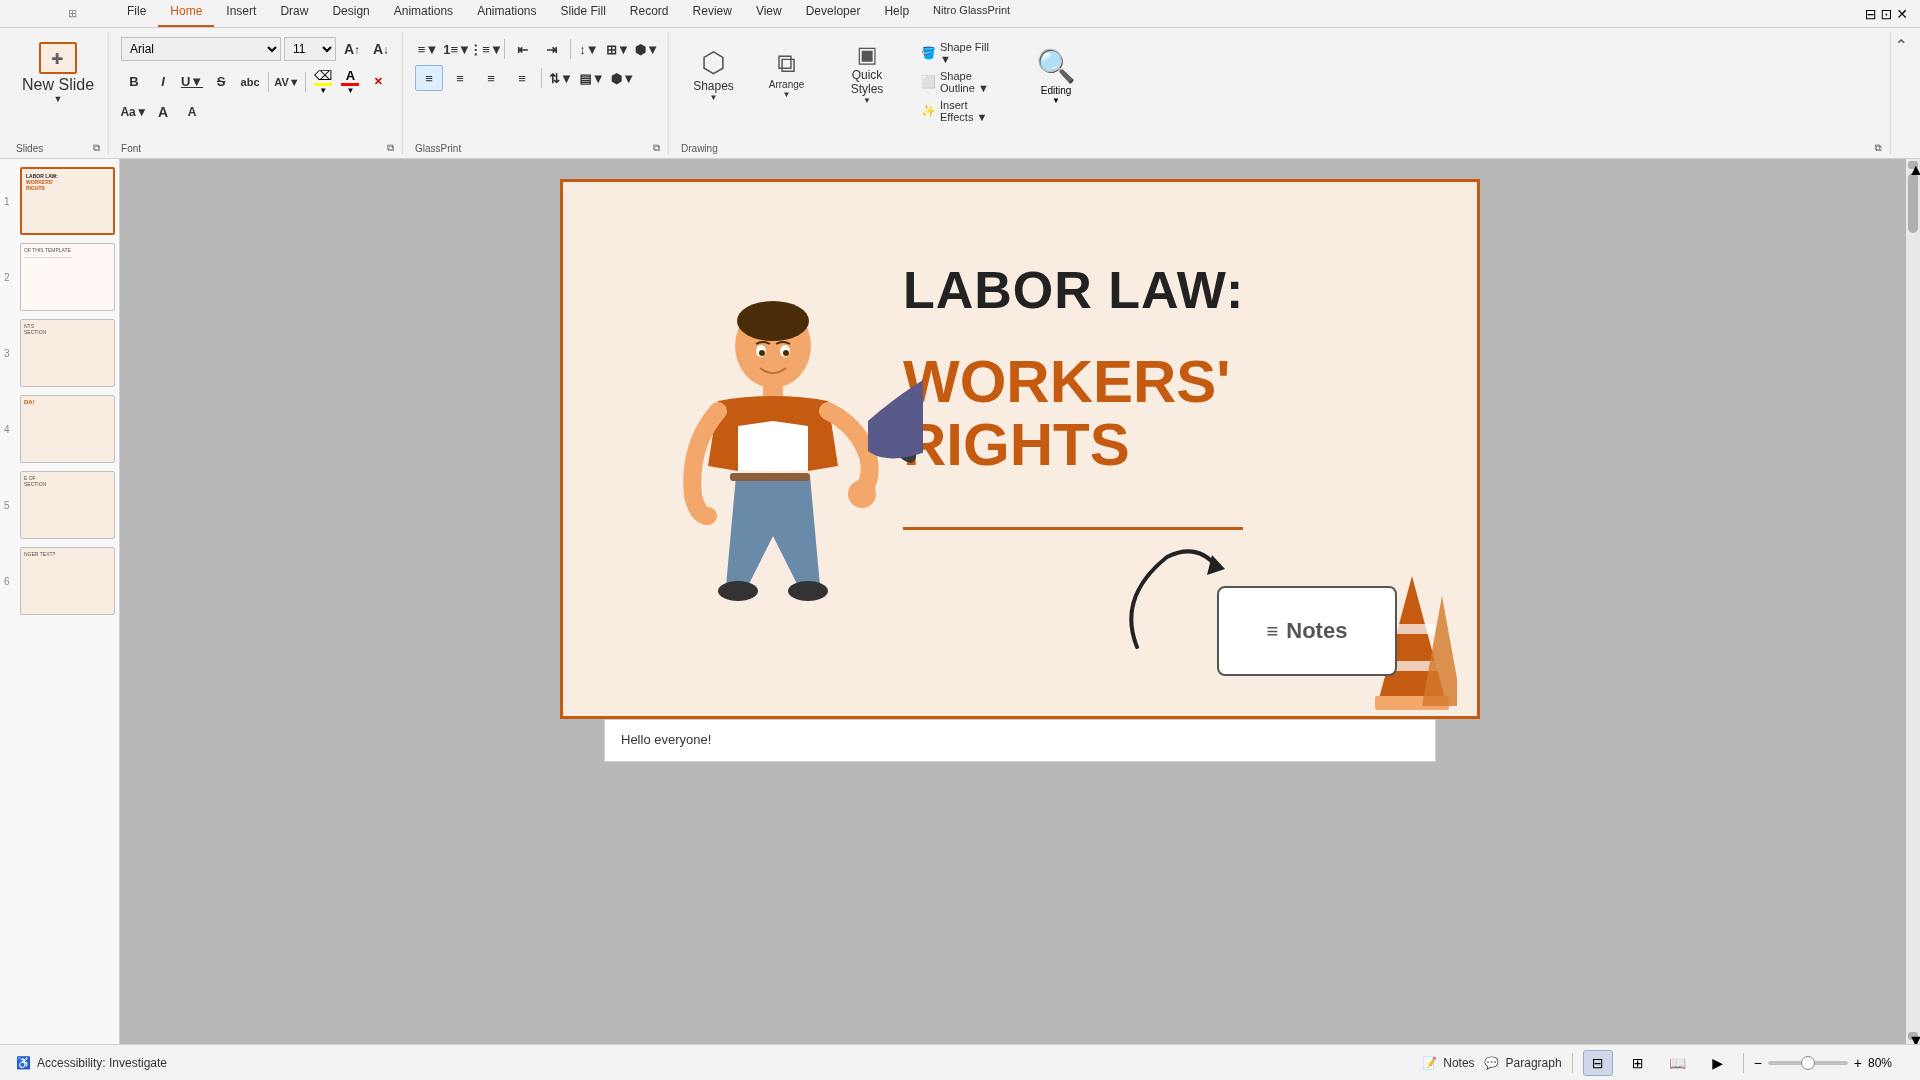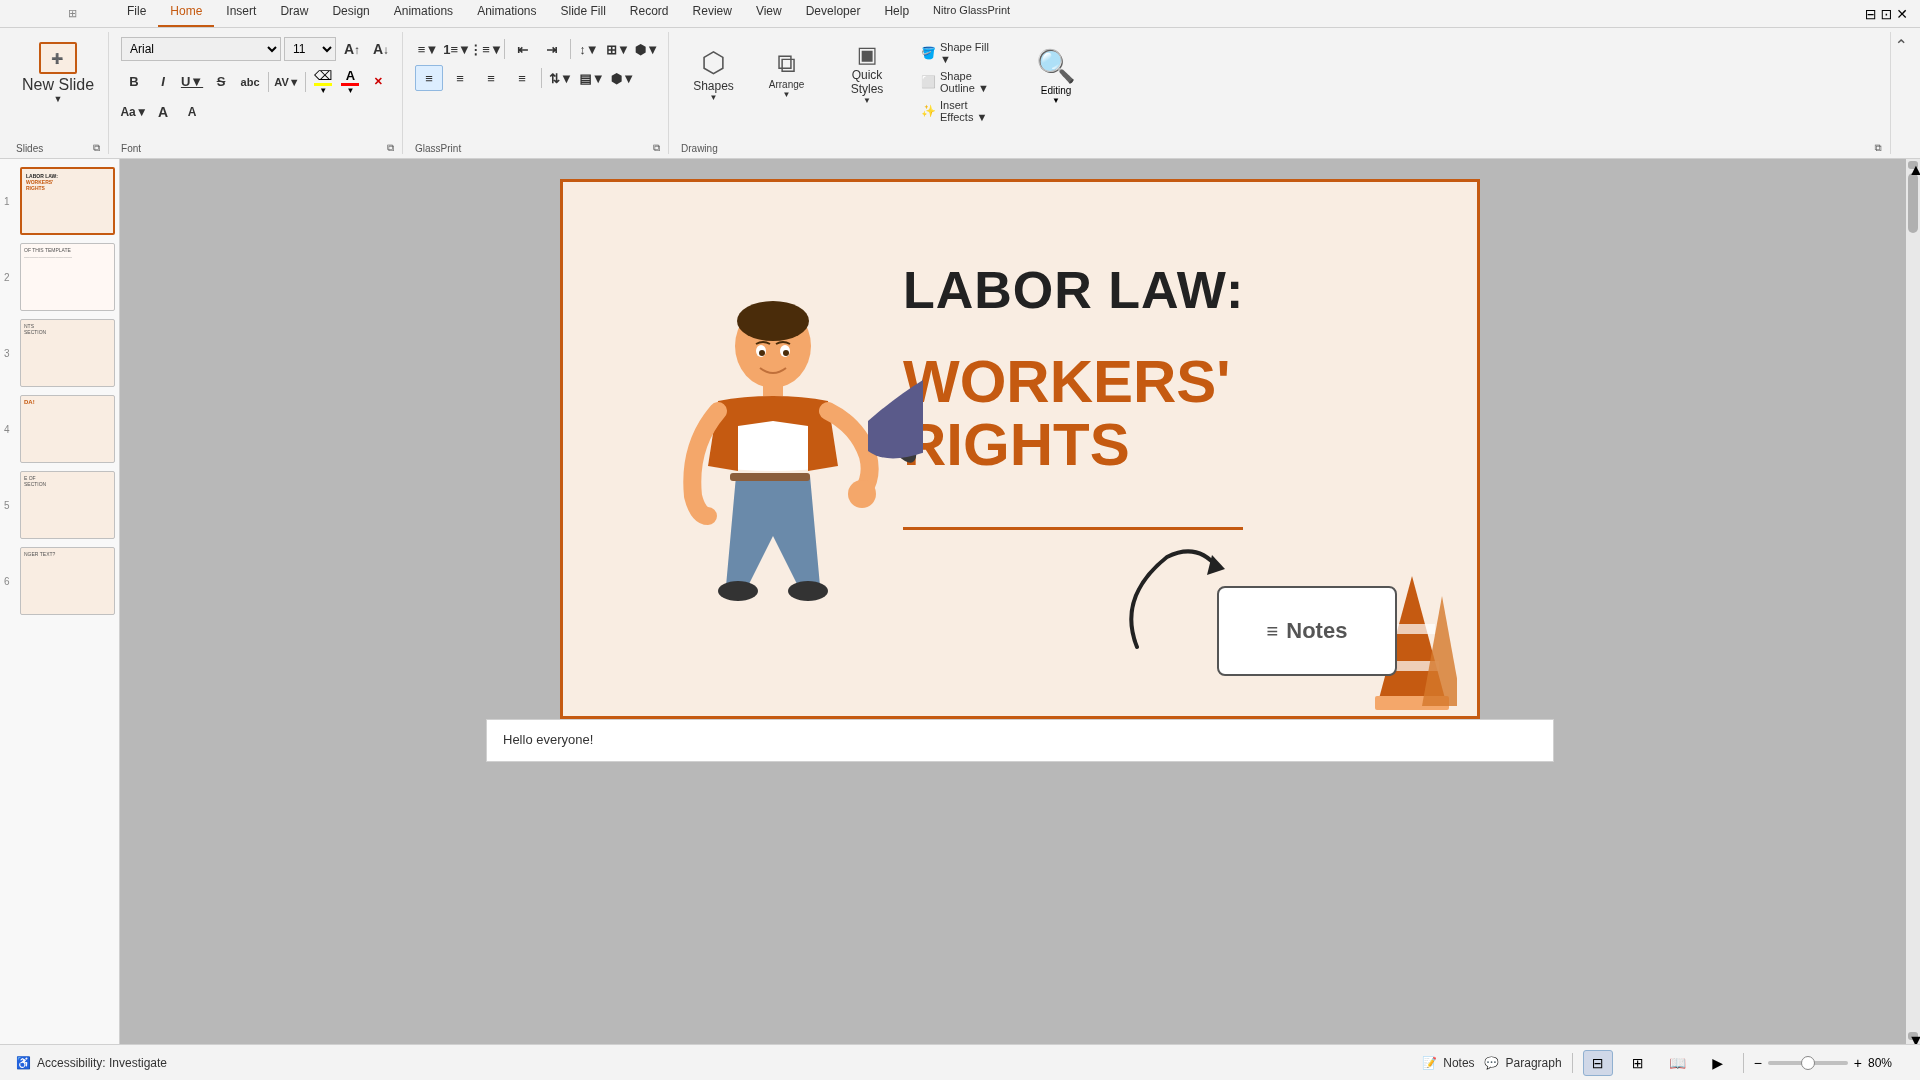--- a/index.html
+++ b/index.html
@@ -375,21 +375,21 @@
 
       <div style="position:absolute; bottom:55px; right:250px;">
         <svg width="120" height="120" viewBox="0 0 120 120" xmlns="http://www.w3.org/2000/svg">
           <path d="M30 110 Q10 60 60 20 Q90 5 110 30" stroke="#222" stroke-width="4" fill="none" stroke-linecap="round"></path>
           <polygon points="105,18 118,32 100,38" fill="#222"></polygon>
         </svg>
       </div>
 
     </div>
 
-    <div class="notes-bar" style="width:1068px;">
+    <div class="notes-bar" style="width:832px;">
       <div class="notes-bar-text">Hello everyone!</div>
     </div>
 
     <div style="position:absolute; right:0; top:0; width:14px; height:100%; background:#e8e8e8;">
       <div style="width:10px; height:8px; background:#b0b0b0; border-radius:3px; margin:2px auto;">▲</div>
       <div style="width:10px; height:60px; background:#b0b0b0; border-radius:5px; margin:4px auto;"></div>
       <div style="width:10px; height:8px; background:#b0b0b0; border-radius:3px; margin:2px auto; position:absolute; bottom:2px; left:2px;">▼</div>
     </div>
   </div>
 

